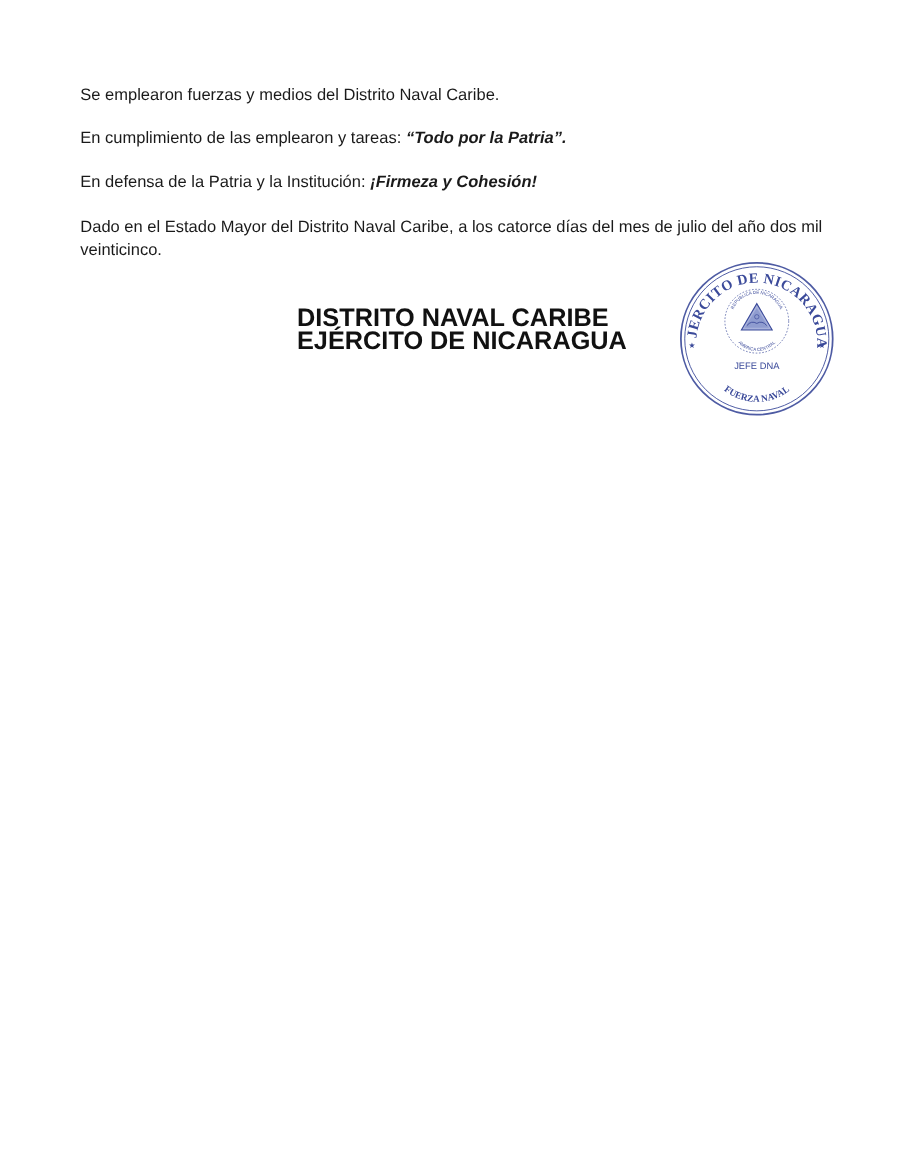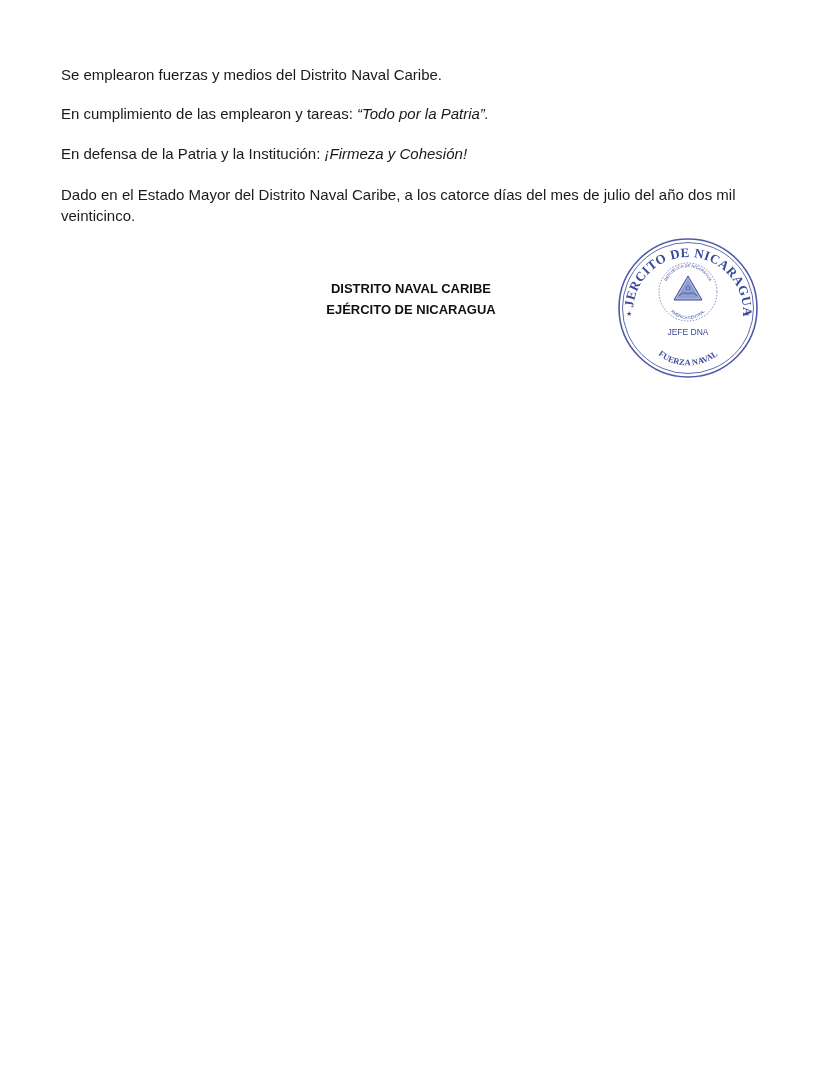--- a/index.html
+++ b/index.html
@@ -21,39 +21,39 @@
       width: 825px;
       height: 1068px;
       background: #fff;
     }
     .para {
       position: absolute;
       left: 57px;
       width: 712px;
       font-size: 15px;
       line-height: 21px;
-      margin: 4px;
+      margin: 16px;
     }
     .para em.emph {
       font-style: italic;
-      font-weight: normal;
+      font-weight: bold;
     }
     #p1 { top: 60px; }
     #p2 { top: 99px; }
     #p3 { top: 139px; }
     #p4 { top: 180px; }
 
     .signature {
       position: absolute;
       left: 270px;
       top: 278px;
       width: 282px;
       text-align: center;
       font-weight: bold;
-      font-size: 13px;
+      font-size: 23px;
       line-height: 21px;
       color: #111;
       letter-spacing: 0px;
     }
     .signature div { white-space: nowrap; }
 
     .stamp {
       position: absolute;
       left: 615px;
       top: 236px;

